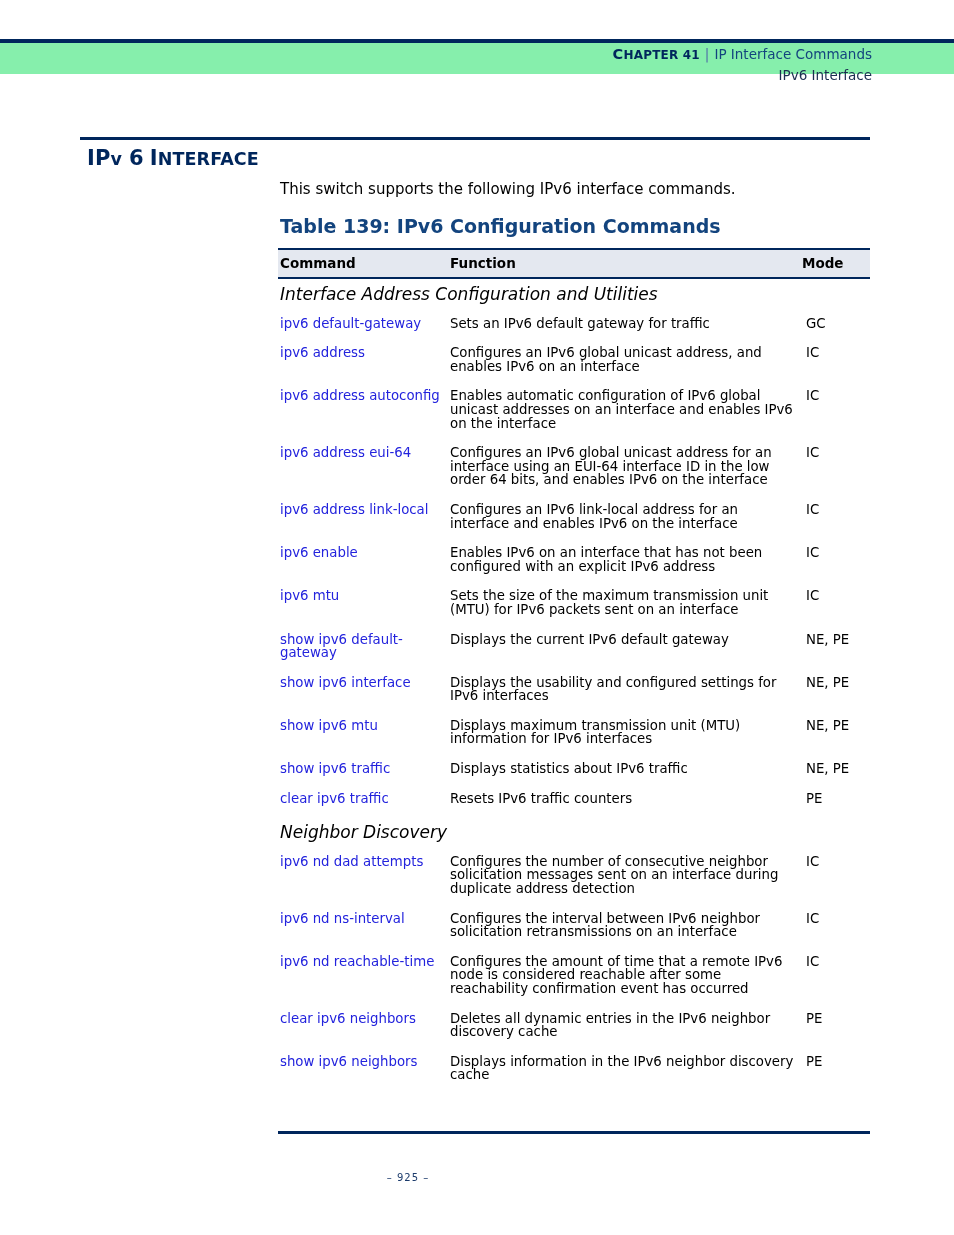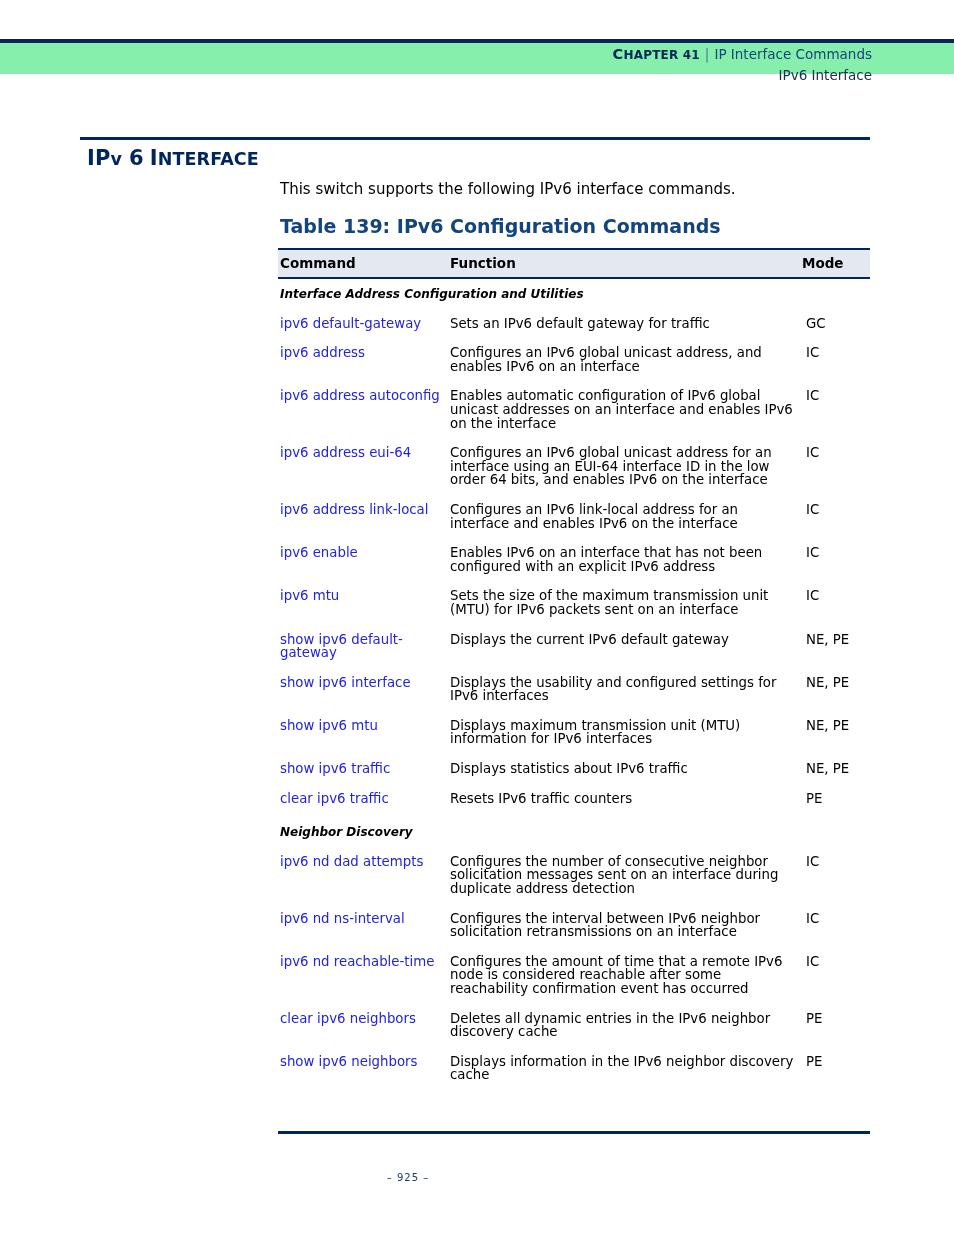--- a/index.html
+++ b/index.html
@@ -134,22 +134,21 @@
     font-size: 13.3px;
     color: #000000;
     vertical-align: top;
     padding: 0 6px 0 2px;
     line-height: 13.6px;
   }
   tr.group td {
     font-style: italic;
     padding-top: 9px;
     padding-bottom: 11px;
-    font-size: 12px;
-    font-weight: bold;
+    font-size: 17px;
   }
   tr.cmd-row td {
     padding-top: 4px;
     padding-bottom: 12px;
   }
   tr.cmd-row td.cmd {
     color: #2323dd;
   }
   tr.cmd-row td.mode {
     white-space: nowrap;

